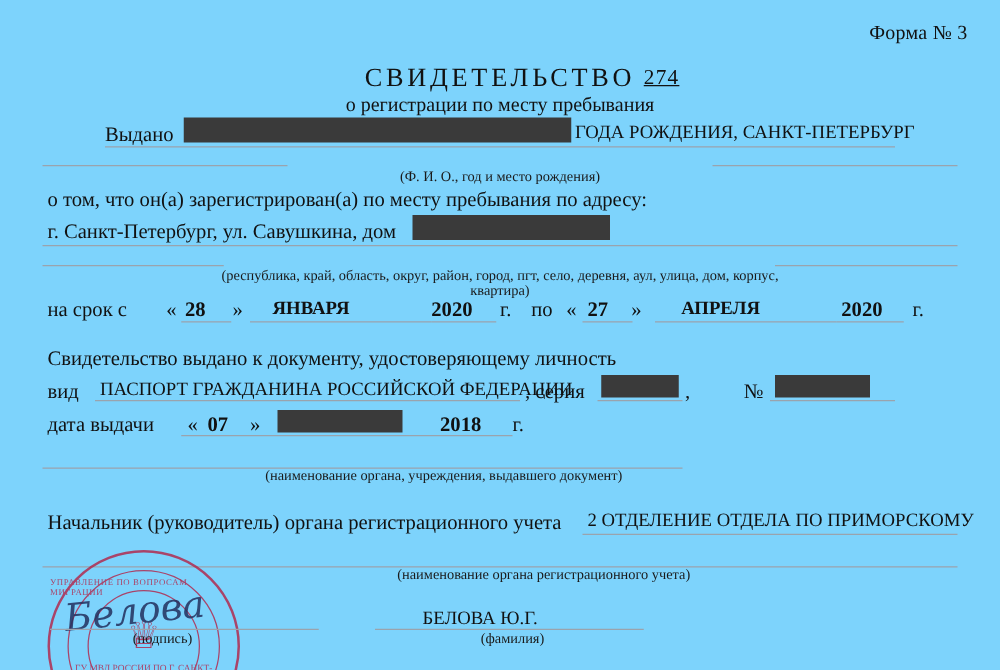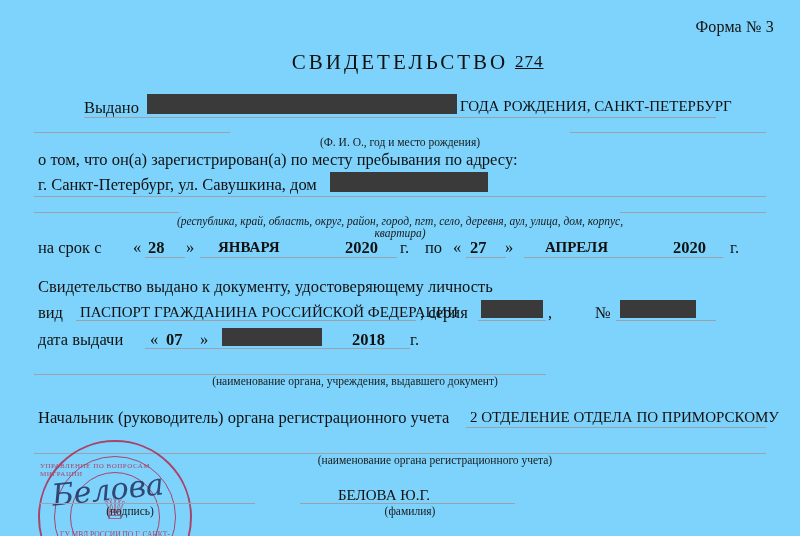--- a/index.html
+++ b/index.html
@@ -136,38 +136,39 @@
 </style>
 </head>
 <body>
 
 <div class="page">
 
   <div class="abs form-no">Форма № 3</div>
 
   <div class="abs title">СВИДЕТЕЛЬСТВО</div>
   <div class="abs title-num">274</div>
+  <div class="abs subtitle">о регистрации по месту пребывания</div>
 
   <div class="abs lbl" style="top:98px; left:84px;">Выдано</div>
   <div class="redact" style="left:147px; top:94px; width:310px; height:20px;"></div>
   <div class="abs caps" style="top:98px; left:460px;text-align:right;">ГОДА РОЖДЕНИЯ, САНКТ-ПЕТЕРБУРГ</div>
   <div class="rule" style="left:84px; top:117px; width:632px;"></div>
 
   <div class="label-small" style="left:230px; top:136px; width:340px;">(Ф. И. О., год и место рождения)</div>
   <div class="rule" style="left:34px; top:132px; width:196px;"></div>
   <div class="rule" style="left:570px; top:132px; width:196px;"></div>
 
   <div class="abs lbl" style="top:150px; left:38px;">о том, что он(а) зарегистрирован(а) по месту пребывания по адресу:</div>
 
   <div class="abs lbl" style="top:175px; left:38px;">г. Санкт-Петербург, ул. Савушкина, дом</div>
   <div class="redact" style="left:330px; top:172px; width:158px; height:20px;"></div>
   <div class="rule" style="left:34px; top:196px; width:732px;"></div>
   <div class="rule" style="left:34px; top:212px; width:145px;"></div>
   <div class="rule" style="left:620px; top:212px; width:146px;"></div>
-  <div class="label-small" style="left:175px; top:215px; width:450px;font-style:italic;">(республика, край, область, округ, район, город, пгт, село, деревня, аул, улица, дом, корпус, квартира)</div>
+  <div class="label-small" style="left:175px; top:215px; width:450px;">(республика, край, область, округ, район, город, пгт, село, деревня, аул, улица, дом, корпус, квартира)</div>
 
   <div class="abs lbl" style="top:238px; left:38px;">на срок с</div>
   <div class="abs lbl" style="top:238px; left:133px;">«</div>
   <div class="abs lbl" style="top:238px; left:148px; font-weight:bold;">28</div>
   <div class="abs lbl" style="top:238px; left:186px;">»</div>
   <div class="abs caps" style="top:239px; left:218px; font-weight:bold;">ЯНВАРЯ</div>
   <div class="abs lbl" style="top:238px; left:345px; font-weight:bold;">2020</div>
   <div class="abs lbl" style="top:238px; left:400px;">г.</div>
   <div class="abs lbl" style="top:238px; left:425px;">по</div>
   <div class="abs lbl" style="top:238px; left:453px;">«</div>

